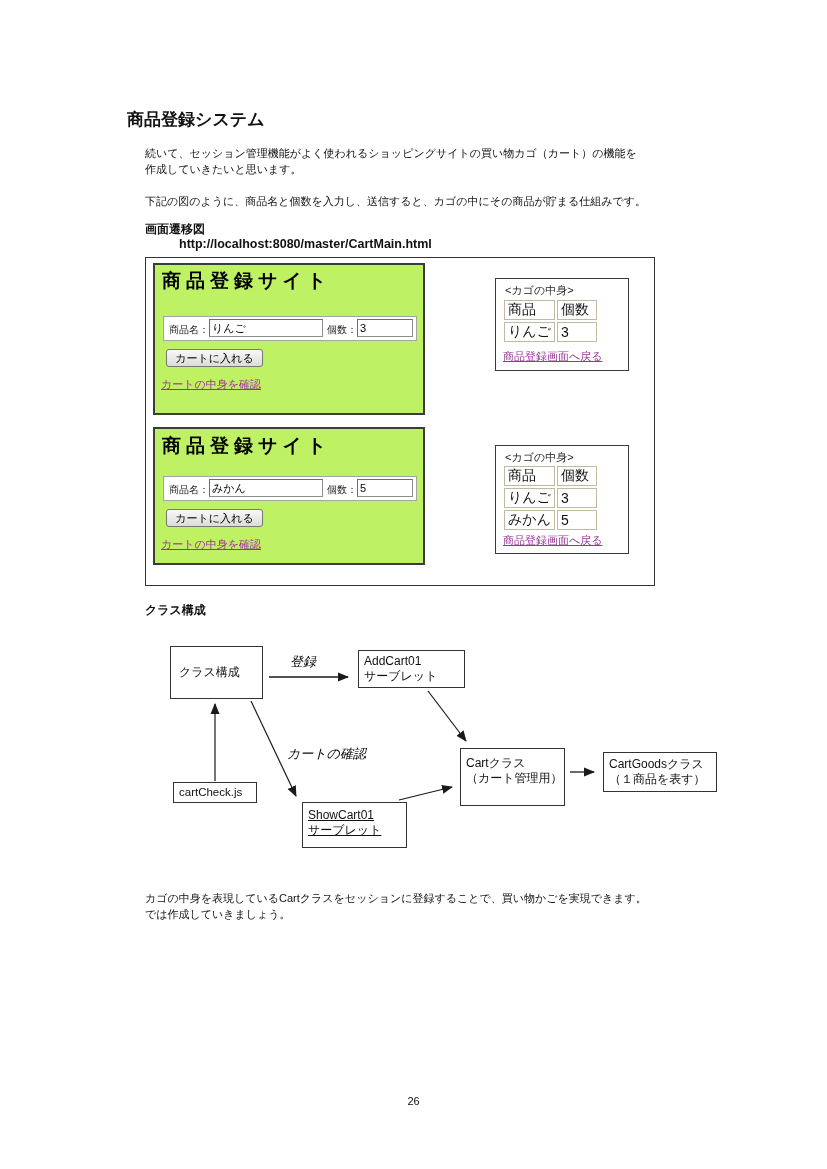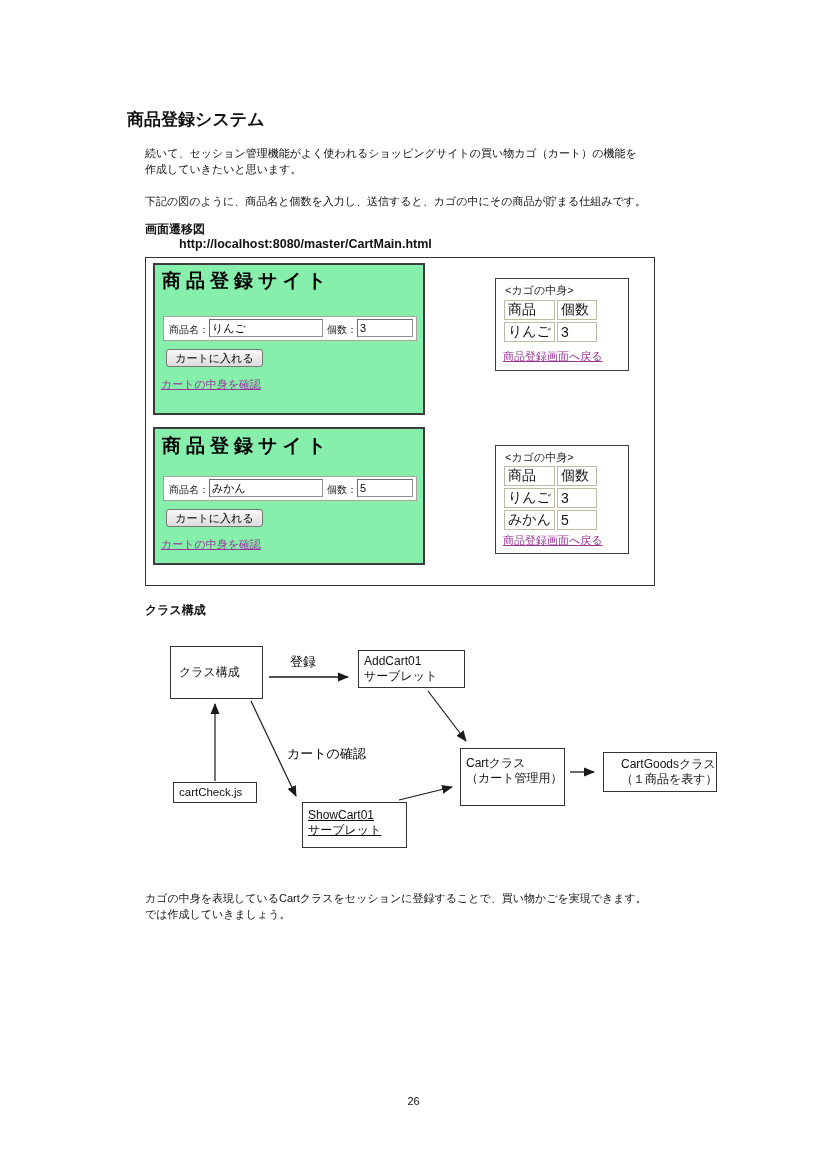--- a/index.html
+++ b/index.html
@@ -4,38 +4,38 @@
 <style>
   html,body { margin:0; padding:0; background:#ffffff; }
   body { width:827px; height:1169px; font-family:"Liberation Sans","DejaVu Sans",sans-serif; color:#111; }
   .page { position:relative; width:827px; height:1169px; overflow:hidden; background:#fff; }
   .abs { position:absolute; }
   .doc-title { font-size:17px; font-weight:bold; }
   .para { font-size:11px; line-height:16px; white-space:nowrap; }
   .sec-heading { font-size:12px; font-weight:bold; }
   .url { font-size:12.5px; font-weight:bold; }
   .frame { border:1px solid #333; background:#fff; }
-  .shot { border:2px solid #3c3c3c; background:#86efac; }
+  .shot { border:2px solid #3c3c3c; background:#bef264; }
   .shot-title { font-size:19px; font-weight:bold; letter-spacing:5px; white-space:nowrap; color:#000; }
   .form-box { border:1px solid #a8a49c; background:#fff; }
   .form-label { font-size:10px; color:#222; white-space:nowrap; }
   .ti { position:absolute; border:1px solid #8f8f8f; border-top-color:#6c6c6c; border-left-color:#6c6c6c;
         background:#fff; font-size:11px; font-family:"Liberation Sans","DejaVu Sans",sans-serif; padding:0 2px; height:16px; }
   .cart-btn { position:absolute; font-size:11px; font-family:"Liberation Sans","DejaVu Sans",sans-serif;
         background:linear-gradient(#f8f8f8,#dcdcdc); border:1px solid #767676; border-radius:3px; padding:0; }
   .plink { color:#993399; text-decoration:underline; font-size:11px; cursor:pointer; white-space:nowrap; }
   .panel { border:1px solid #3c3c3c; background:#fff; }
   .panel-heading { font-size:11px; color:#222; white-space:nowrap; }
   table.cart { border-collapse:separate; border-spacing:2px; }
   table.cart td { border:1px solid #c0b9a3; font-size:14px; padding:0 3px; height:15px; background:#fff; white-space:nowrap; }
   table.cart td.c1 { width:38px; }
   table.cart td.c2 { width:32px; }
   .node { position:absolute; border:1px solid #333; background:#fff; font-size:12px; line-height:15px; box-sizing:border-box; }
   .node .ln { white-space:nowrap; }
-  .edge-label { position:absolute; font-size:13px; white-space:nowrap; color:#000; }
+  .edge-label { position:absolute; font-size:13px; white-space:nowrap; color:#000;font-style:italic; }
   .pageno { position:absolute; left:0; top:1095px; width:827px; text-align:center; font-size:11px; }
   svg.overlay { position:absolute; left:0; top:0; pointer-events:none; }
 </style>
 </head>
 <body>
 
 <div class="page">
 
   <svg class="overlay" width="827" height="1169" viewBox="0 0 827 1169">
     <defs>
@@ -137,21 +137,21 @@
   <div class="node" style="left:358px; top:650px; width:107px; height:38px; padding:3px 5px;">
     <div class="ln">AddCart01</div>
     <div class="ln">サーブレット</div>
   </div>
 
   <div class="node" style="left:460px; top:748px; width:105px; height:58px; padding:7px 5px;">
     <div class="ln">Cartクラス</div>
     <div class="ln">（カート管理用）</div>
   </div>
 
-  <div class="node" style="left:603px; top:752px; width:114px; height:40px; padding:4px 17px;">
+  <div class="node" style="left:603px; top:752px; width:114px; height:40px; padding:4px 5px;">
     <div class="ln">CartGoodsクラス</div>
     <div class="ln">（１商品を表す）</div>
   </div>
 
   <div class="node" style="left:173px; top:782px; width:84px; height:21px; display:flex; align-items:center; padding-left:5px; font-size:11.5px;">
     <span class="ln">cartCheck.js</span>
   </div>
 
   <div class="node" style="left:302px; top:802px; width:105px; height:46px; padding:5px 5px;text-decoration:underline;">
     <div class="ln">ShowCart01</div>

